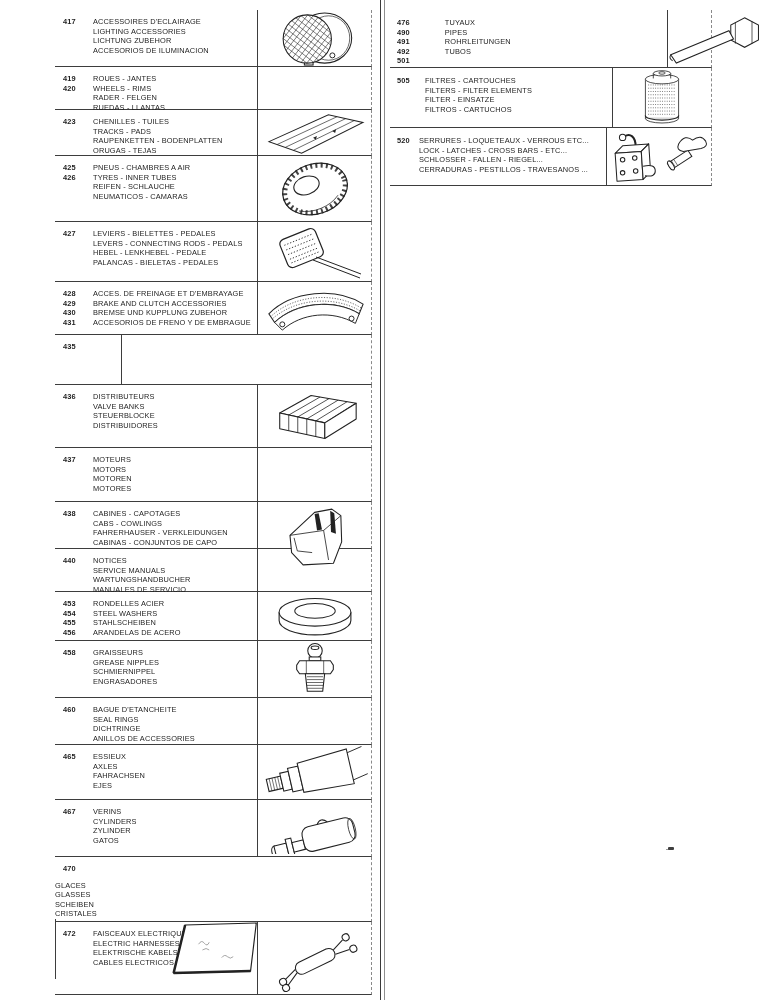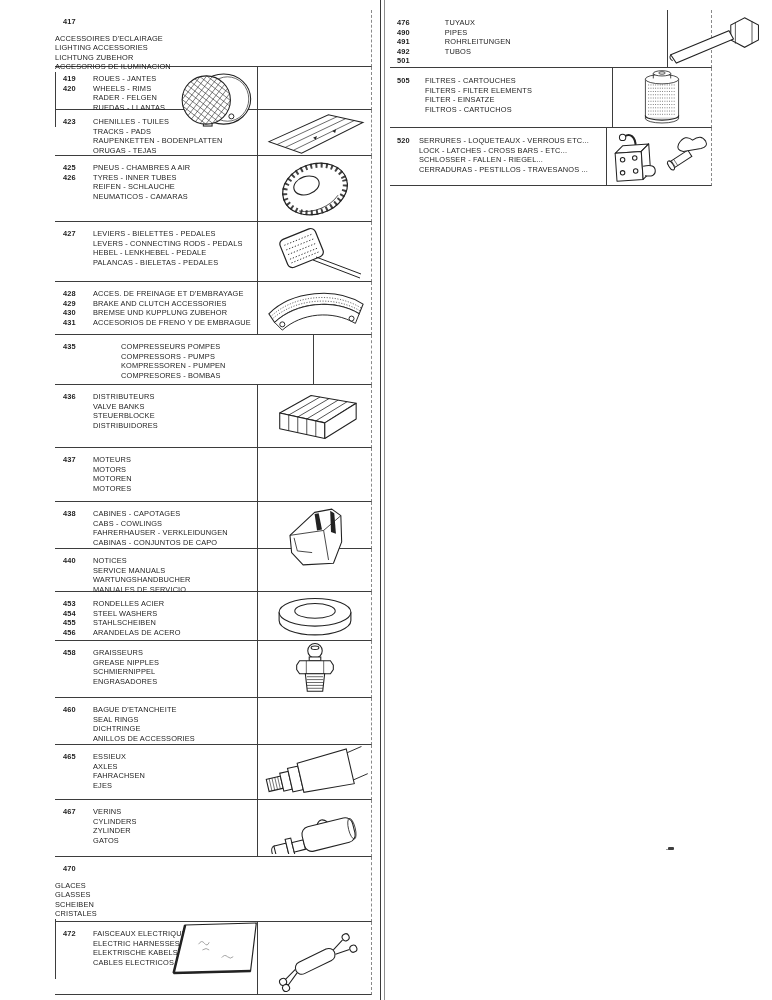--- a/index.html
+++ b/index.html
@@ -27,21 +27,21 @@
   .page-divider-b{position:absolute;left:383.5px;top:0;width:1px;height:1000px;background:#8f8f8f;}
   .print-speck{position:absolute;left:668px;top:847px;width:6px;height:3px;background:#3f3f3f;border-radius:1px;box-shadow:-3px 1px 0 -1px #9a9a9a;}
 </style>
 </head>
 <body>
 
 <div class="page-divider"></div>
 <div class="page-divider-b"></div>
 
 <div class="col col-left">
-    <div class="row" style="height: 57px; flex-direction: column;">
+    <div class="row" style="height: 57px;">
       <div class="codes">
         <div class="code">417</div>
       </div>
       <div class="texts">
         <div class="line">ACCESSOIRES D'ECLAIRAGE</div>
         <div class="line">LIGHTING ACCESSORIES</div>
         <div class="line">LICHTUNG ZUBEHOR</div>
         <div class="line">ACCESORIOS DE ILUMINACION</div>
       </div>
       <div class="ill">
@@ -164,26 +164,20 @@
           </g>
           <path d="M12,41 C34,20 74,16 100,32 L96,42 C72,28 40,31 20,49 Z" fill="#fff" stroke="#222" stroke-width="1"></path>
           <circle cx="20" cy="43" r="2.6" fill="#fff" stroke="#222" stroke-width="1"></circle>
           <circle cx="92" cy="37" r="2.6" fill="#fff" stroke="#222" stroke-width="1"></circle>
         </svg>
       </div>
     </div>
     <div class="row" style="height: 50px; gap: 28px;">
       <div class="codes">
         <div class="code">435</div>
-      </div>
-      <div class="texts">
-        <div class="line">COMPRESSEURS POMPES</div>
-        <div class="line">COMPRESSORS - PUMPS</div>
-        <div class="line">KOMPRESSOREN - PUMPEN</div>
-        <div class="line">COMPRESORES - BOMBAS</div>
       </div>
       <div class="ill"></div>
     </div>
     <div class="row" style="height: 63px; justify-content: flex-end;">
       <div class="codes">
         <div class="code">436</div>
       </div>
       <div class="texts">
         <div class="line">DISTRIBUTEURS</div>
         <div class="line">VALVE BANKS</div>

